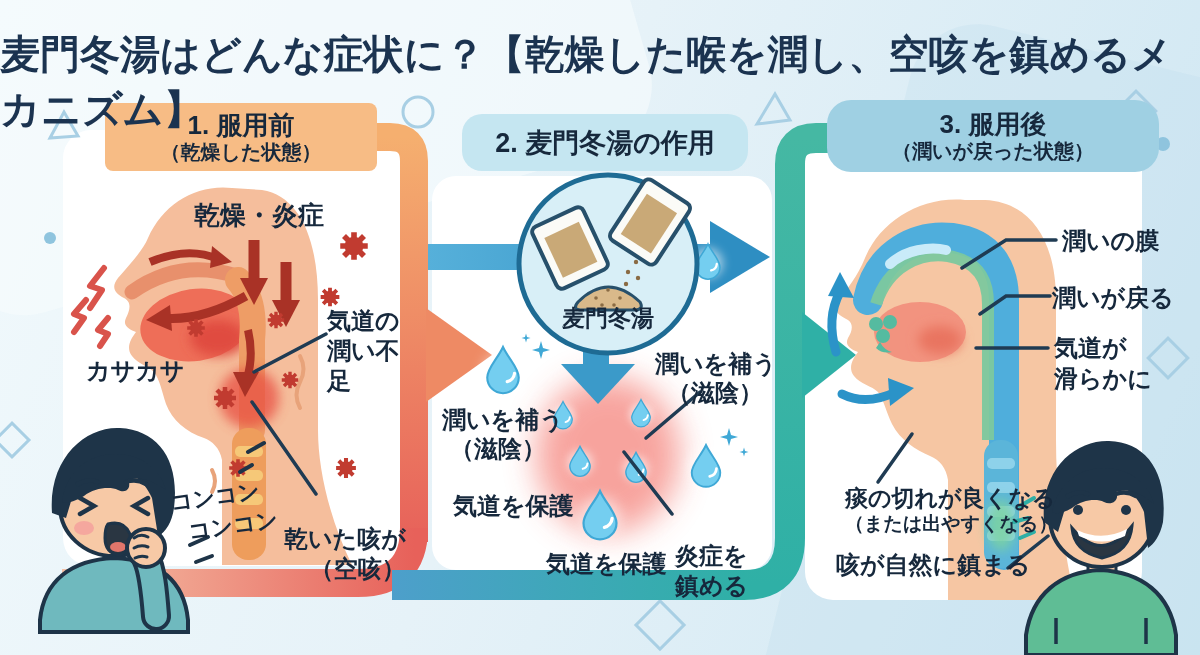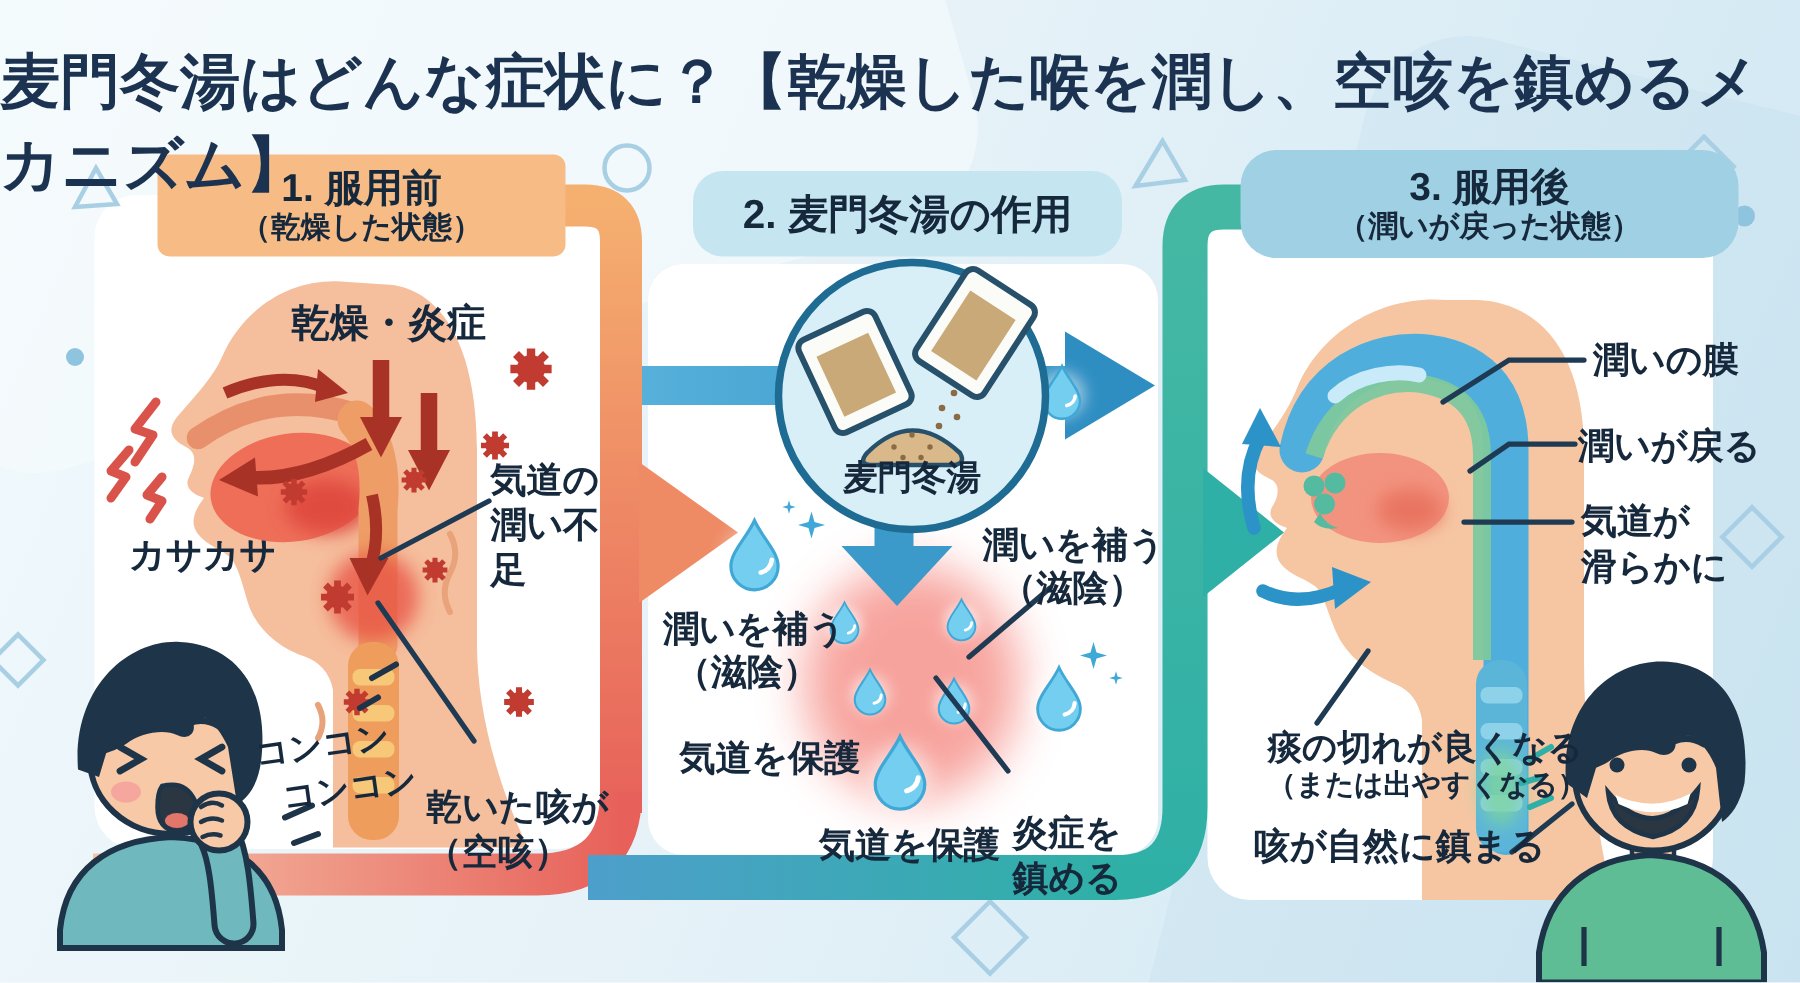--- a/index.html
+++ b/index.html
@@ -319,21 +319,21 @@
 
   <div class="lbl f26" style="left:194px;top:199px;">乾燥・炎症</div>
   <div class="lbl f24" style="left:86px;top:356px;">カサカサ</div>
   <div class="lbl f24 wrap" style="left:327px;top:306px;width:88px;line-height:30px;">気道の潤い不足</div>
   <div class="lbl f22 rot" style="left:172px;top:480px;line-height:31px;">
     <span style="display:block;">コンコン</span>
     <span style="display:block;padding-left:14px;">コンコン</span>
   </div>
   <div class="lbl f24" style="left:284px;top:524px;line-height:30px;">
     <span style="display:block;">乾いた咳が</span>
-    <span style="display:block;">（空咳）</span>
+    <span style="display:block;text-align:right;">（空咳）</span>
   </div>
 
   <div class="lbl f23 center" style="left:538px;top:304px;width:140px;">麦門冬湯</div>
   <div class="lbl f24 center" style="left:442px;top:405px;width:112px;line-height:29px;">
     <span style="display:block;">潤いを補う</span>
     <span style="display:block;">（滋陰）</span>
   </div>
   <div class="lbl f24 center" style="left:655px;top:349px;width:120px;line-height:29px;">
     <span style="display:block;">潤いを補う</span>
     <span style="display:block;">（滋陰）</span>

